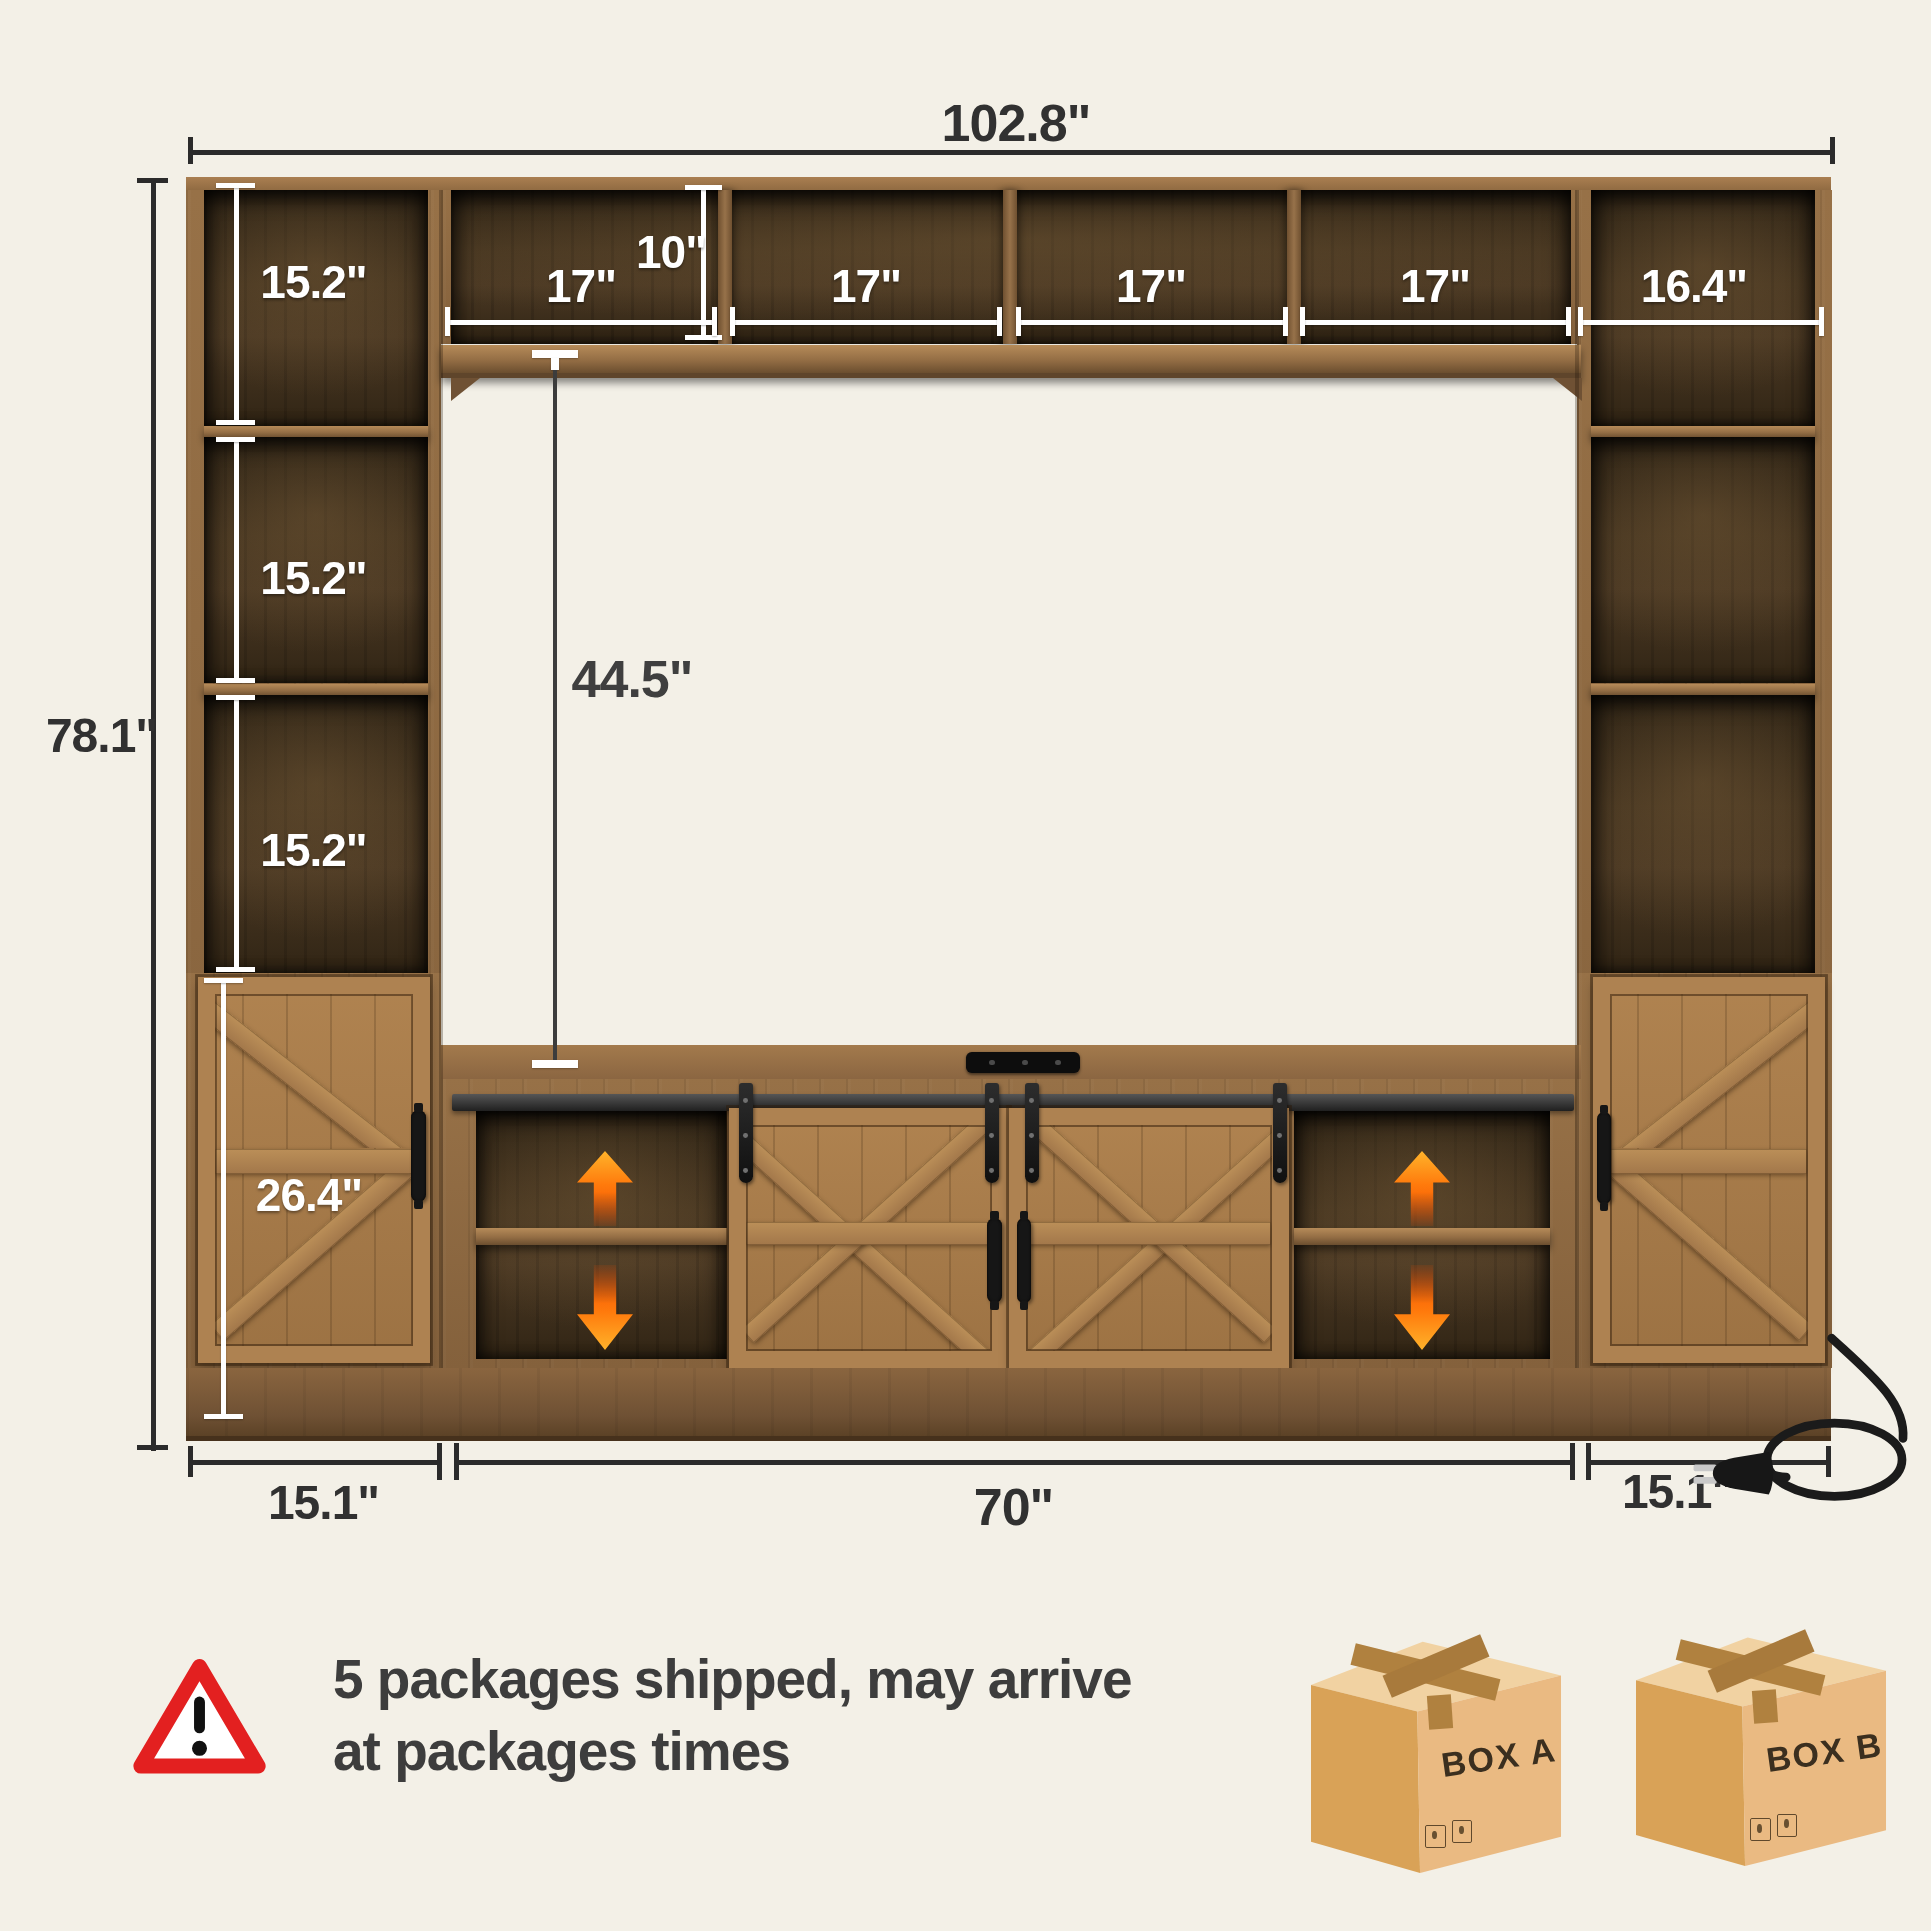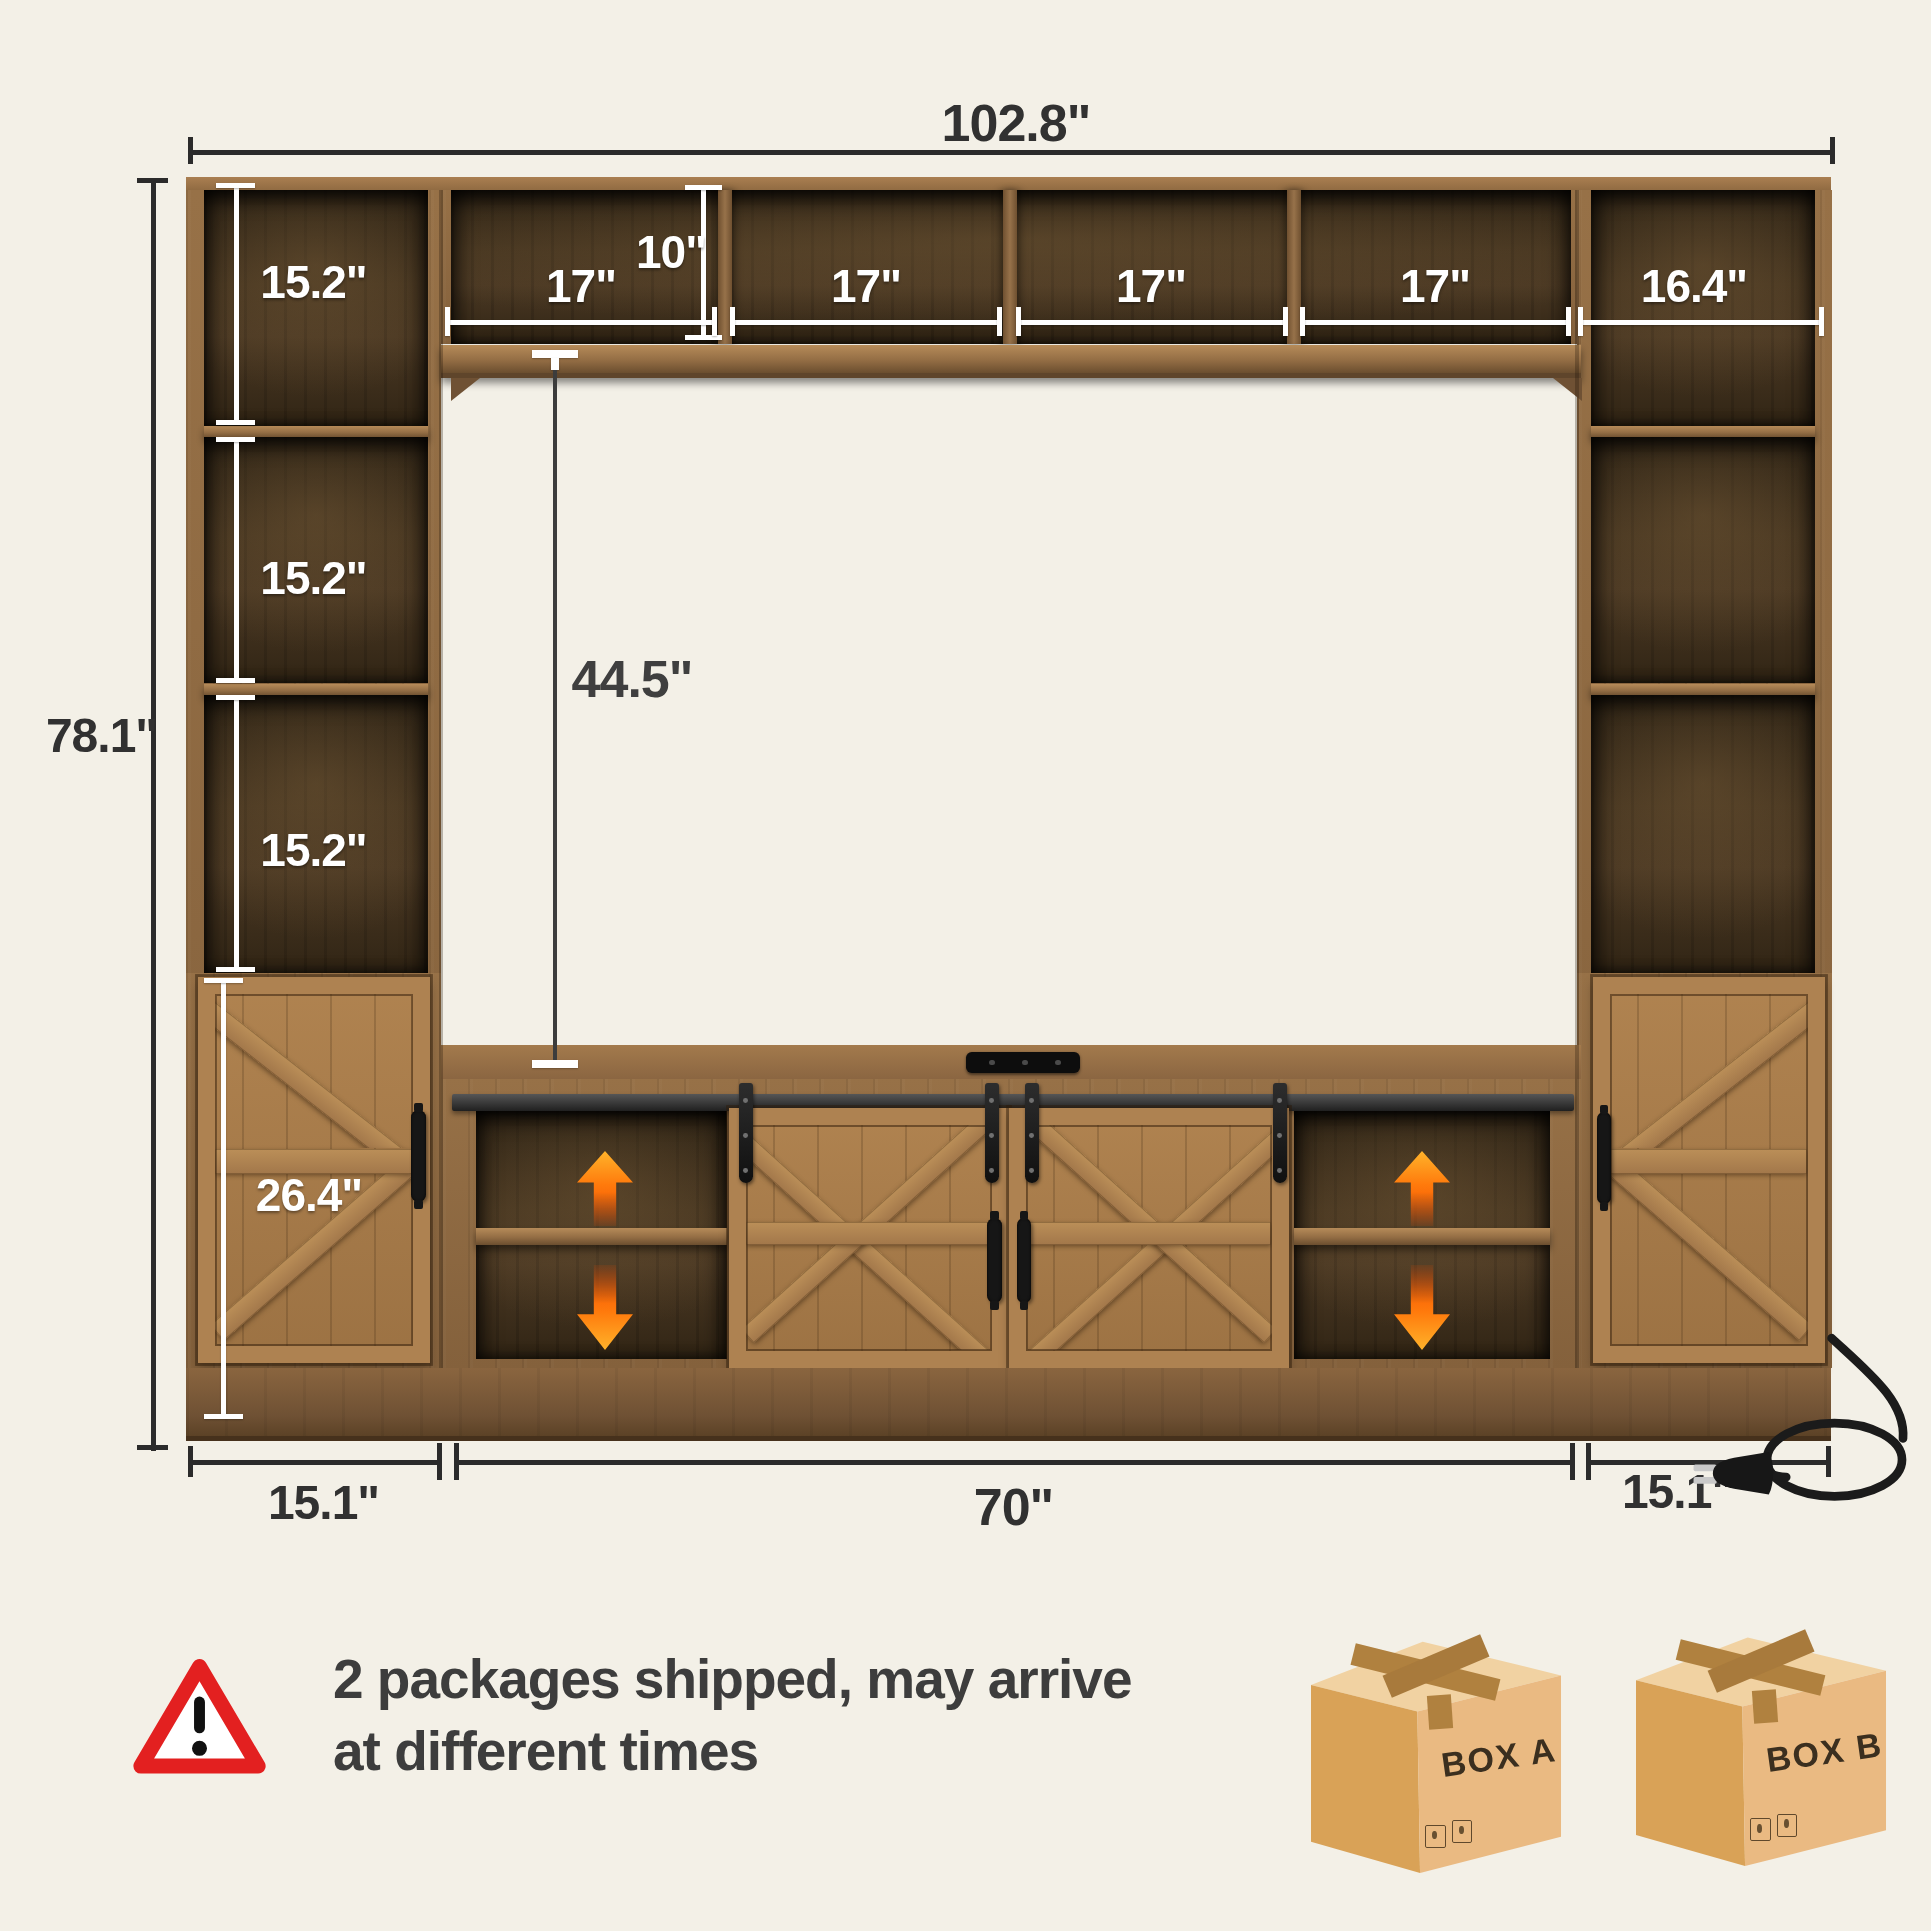--- a/index.html
+++ b/index.html
@@ -271,22 +271,22 @@
     <rect x="14" y="157" width="24" height="7" rx="2" fill="#c9c9c9"></rect>
     <rect x="14" y="170" width="24" height="7" rx="2" fill="#c9c9c9"></rect>
     <path d="M92 144 L56 150 C40 153 34 159 34 166 C34 173 40 179 56 182 L92 188 C98 177 98 155 92 144 Z" fill="#171717"></path>
   </svg>
 
   <svg class="abs" style="left:131px;top:1657px;" width="137" height="120" viewBox="0 0 100 88">
     <path d="M50 7 L93 80 L7 80 Z" fill="#ffffff" stroke="#e32020" stroke-width="11" stroke-linejoin="round"></path>
     <rect x="46" y="29" width="8" height="27" rx="4" fill="#111"></rect>
     <circle cx="50" cy="67" r="5.5" fill="#111"></circle>
   </svg>
-  <div class="notice-line" style="left:333px;top:1647px;">2 packages shipped, may arrive</div>
-  <div class="notice-line" style="left:333px;top:1719px;">at different times</div>
+  <div class="notice-line" style="left:333px;top:1647px;">5 packages shipped, may arrive</div>
+  <div class="notice-line" style="left:333px;top:1719px;">at packages times</div>
 
   <div class="abs" style="left:1303px;top:1632px;width:266px;height:241px;">
     <div class="face" style="clip-path:polygon(3% 22%,45% 4%,97% 18%,43% 33%);background:#f1d2a2;"></div>
     <div class="face" style="clip-path:polygon(3% 22%,43% 33%,44% 100%,3% 87%);background:#d9a257;"></div>
     <div class="face" style="clip-path:polygon(43% 33%,97% 18%,97% 85%,44% 100%);background:#eaba82;"></div>
     <div class="abs" style="left:18%;top:12%;width:56%;height:9%;background:#b0813f;transform:rotate(14deg);"></div>
     <div class="abs" style="left:30%;top:9%;width:40%;height:10%;background:#a87a3c;transform:rotate(-23deg);"></div>
     <div class="abs" style="left:47%;top:26%;width:9%;height:14%;background:#b0813f;transform:rotate(-4deg);"></div>
     <div class="boxlabel" style="left:52%;top:44%;">BOX A</div>
     <div class="pkicon" style="left:46%;top:80%;"></div>

